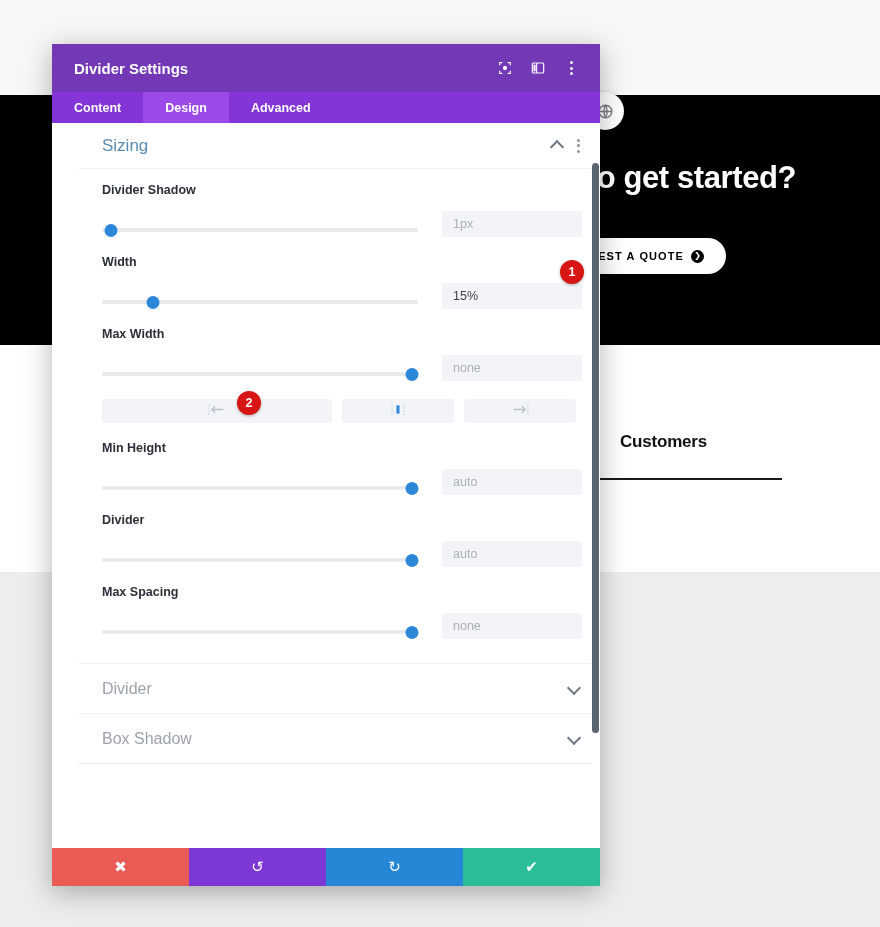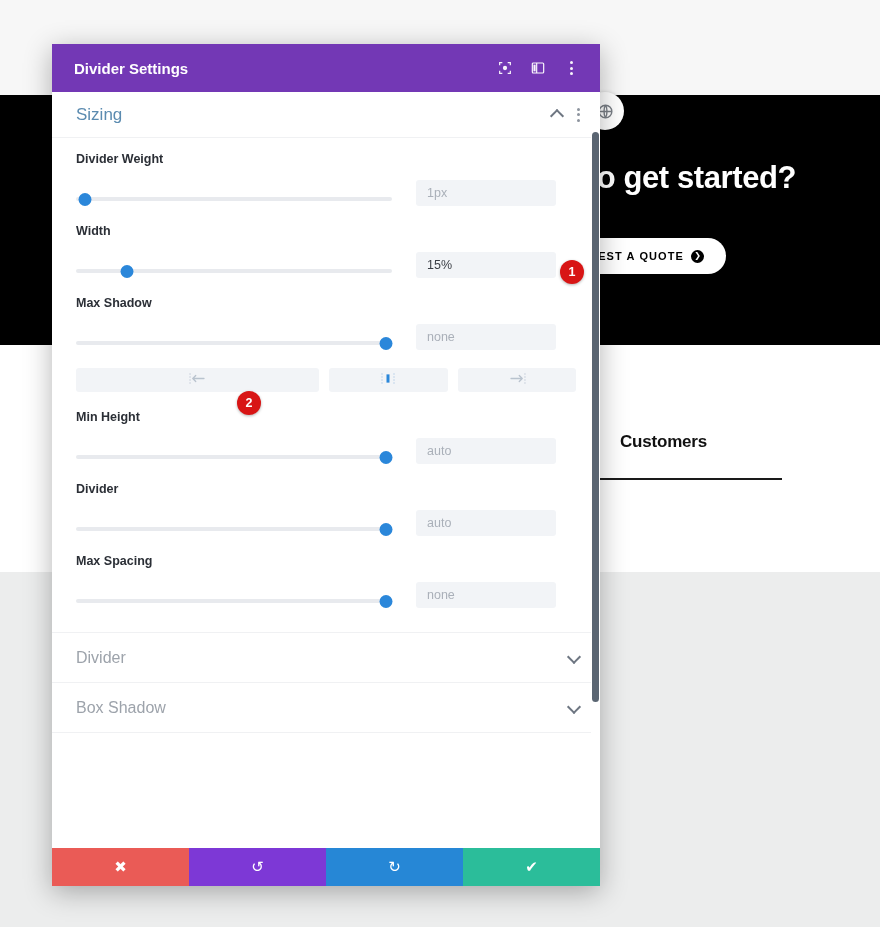--- a/index.html
+++ b/index.html
@@ -183,20 +183,21 @@
     flex: 1 1 auto;
     position: relative;
     overflow: hidden;
     background: #ffffff;
   }
 
   .scroll-area {
     position: absolute;
     inset: 0;
     overflow: hidden;
+    padding-left: 26px;
   }
 
   
   .section-head {
     height: 46px;
     display: flex;
     align-items: center;
     padding: 0 20px 0 24px;
     border-bottom: 1px solid #f0f1f3;
   }
@@ -413,40 +414,45 @@
         <span class="title-icon">
           <span class="kebab">
               <i></i>
               <i></i>
               <i></i>
             </span>
         </span>
       </div>
     </div>
 
+    <div class="modal-tabs">
+      <div class="modal-tab">Content</div>
+      <div class="modal-tab active">Design</div>
+      <div class="modal-tab">Advanced</div>
+    </div>
 
     <div class="modal-body">
       <div class="scroll-area">
 
         <div class="section-head">
           <div class="title">Sizing</div>
           <div class="ctrls">
             <span class="chev-up"></span>
             <span class="kebab kebab-dark">
                 <i></i>
                 <i></i>
                 <i></i>
               </span>
           </div>
         </div>
 
         <div class="fields">
 
           <div class="field">
-            <div class="field-label">Divider Weight</div>
+            <div class="field-label">Divider Shadow</div>
             <div class="field-row">
               <div class="slider">
                 <div class="slider-track"></div>
                 <div class="slider-knob" style="left:3%;"></div>
               </div>
               <input class="field-input placeholderish" type="text" readonly="" value="1px" style="">
             </div>
           </div>
 
           <div class="field">
@@ -454,21 +460,21 @@
             <div class="field-row">
               <div class="slider">
                 <div class="slider-track"></div>
                 <div class="slider-knob" style="left:16%;"></div>
               </div>
               <input class="field-input" type="text" readonly="" value="15%" style="">
             </div>
           </div>
 
           <div class="field">
-            <div class="field-label">Max Shadow</div>
+            <div class="field-label">Max Width</div>
             <div class="field-row">
               <div class="slider">
                 <div class="slider-track"></div>
                 <div class="slider-knob" style="left:98%;"></div>
               </div>
               <input class="field-input placeholderish" type="text" readonly="" value="none" style="">
             </div>
           </div>
 
           <div class="field">

